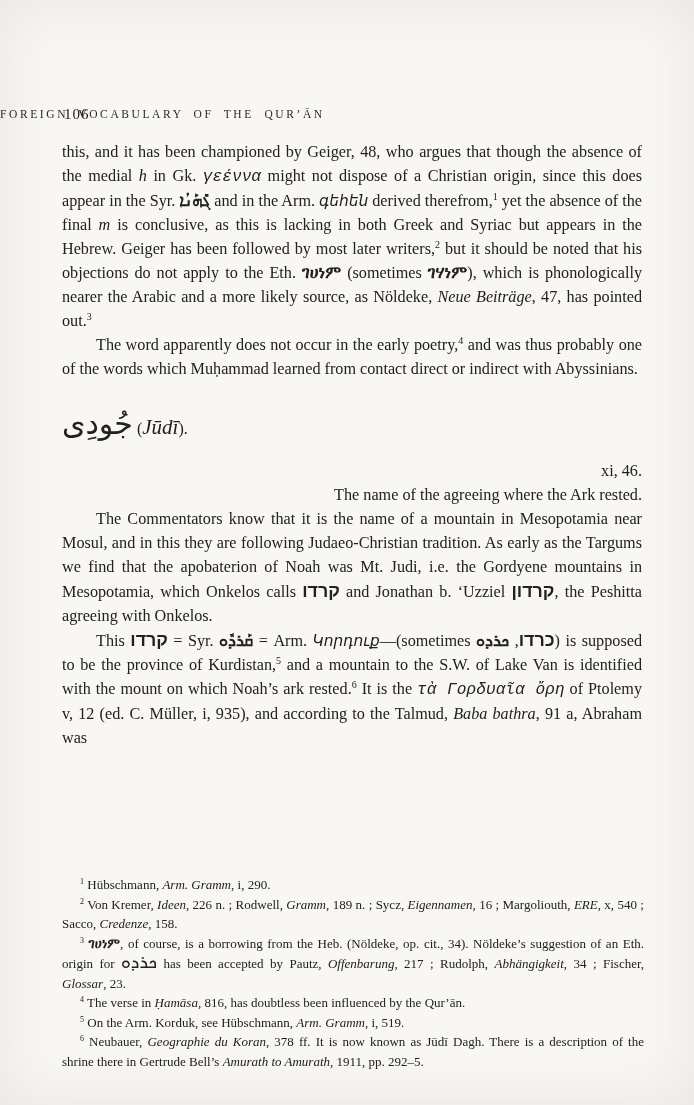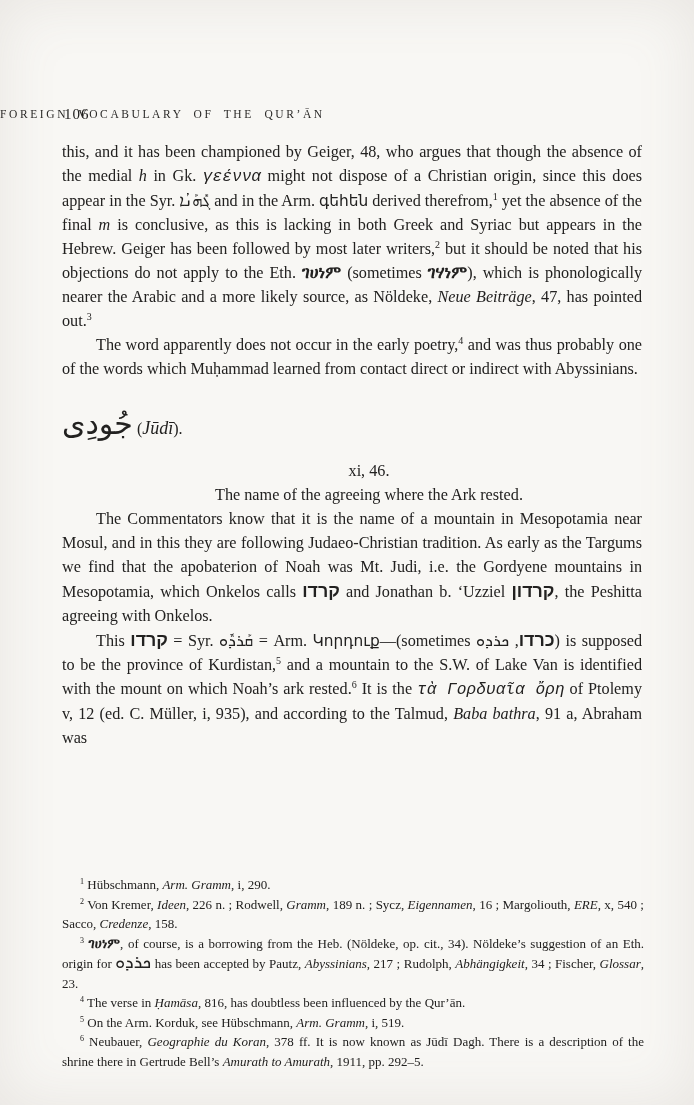--- a/index.html
+++ b/index.html
@@ -21,36 +21,36 @@
   .body-text{
     position:absolute;top:140px;left:62px;width:580px;
     font-size:16.2px;line-height:24px;text-align:justify;
   }
   .body-text p{margin:0;}
   p.indent{text-indent:34px;}
   .entry-heading{
     margin-top:24px;margin-bottom:16px;
     font-size:16px;height:38px;line-height:38px;text-align:left;
   }
-  .ref-line,.gloss-line{text-indent:34px;text-align:center;}
+  .ref-line,.gloss-line{text-indent:34px;text-align:right;}
   .footnotes{
     position:absolute;top:858px;left:62px;width:582px;
     font-size:13px;line-height:19.5px;text-align:justify;margin-top:17px;
   }
   .footnotes p{margin:0;text-indent:18px;}
   sup.seg-sup{font-size:0.62em;line-height:0;vertical-align:super;letter-spacing:0;}
   .seg-i{font-style:italic;}
   .seg-gk{font-style:italic;font-family:Liberation Mono, monospace;}
   .seg-heb{font-family:Liberation Sans, sans-serif;font-weight:bold;font-size:1.1em;}
-  .seg-syr{font-family:"DejaVu Sans",sans-serif;font-weight:normal;}
-  .seg-arm{font-family:"DejaVu Sans",sans-serif;font-size:0.95em;margin-top:12px;}
+  .seg-syr{font-family:"DejaVu Sans",sans-serif;font-weight:bold;}
+  .seg-arm{font-style:italic;font-family:"DejaVu Sans",sans-serif;font-size:0.95em;margin-top:12px;}
   .seg-eth{font-weight:bold;font-size:1.05em;}
   .seg-ar{font-family:"DejaVu Sans",sans-serif;font-size:1.35em;}
   .entry-heading .seg-ar{font-size:30px;text-align:right;}
-  .entry-heading .seg-i{font-size:18px;}
+  .entry-heading .seg-i{font-size:21px;}
 </style>
 </head>
 <body>
 
 <div class="page">
 
   <div class="header">
     <span class="page-num">106</span>
     <div class="running-title">FOREIGN VOCABULARY OF THE QUR’ĀN</div>
   </div>
@@ -63,19 +63,19 @@
     <p class="ref-line">xi, 46.</p>
     <p class="gloss-line">The name of the agreeing where the Ark rested.</p>
 
     <p class="indent">The Commentators know that it is the name of a mountain in Mesopotamia near Mosul, and in this they are following Judaeo-Christian tradition.  As early as the Targums we find that the apobaterion of Noah was Mt. Judi, i.e. the Gordyene mountains in Mesopotamia, which Onkelos calls <span class="seg-heb">קרדו</span> and Jonathan b. ‘Uzziel <span class="seg-heb">קרדון</span>, the Peshitta agreeing with Onkelos.</p>
     <p class="indent">This <span class="seg-heb">קרדו</span> = Syr. <span class="seg-syr">ܩܰܪܕܽܘ</span> = Arm. <span class="seg-arm">Կորդուք</span>—(sometimes <span class="seg-heb">כרדו</span>, <span class="seg-syr">ܟܪܕܘ</span>) is supposed to be the province of Kurdistan,<sup class="seg-sup">5</sup> and a mountain to the S.W. of Lake Van is identified with the mount on which Noah’s ark rested.<sup class="seg-sup">6</sup> It is the <span class="seg-gk">τὰ Γορδυαῖα ὄρη</span> of Ptolemy v, 12 (ed. C. Müller, i, 935), and according to the Talmud, <span class="seg-i">Baba bathra</span>, 91 a, Abraham was</p>
   </div>
 
   <div class="footnotes">
     <p><sup class="seg-sup">1</sup> Hübschmann, <span class="seg-i">Arm. Gramm</span>, i, 290.</p>
     <p><sup class="seg-sup">2</sup> Von Kremer, <span class="seg-i">Ideen</span>, 226 n. ;  Rodwell, <span class="seg-i">Gramm</span>, 189 n. ;  Sycz, <span class="seg-i">Eigennamen</span>, 16 ; Margoliouth, <span class="seg-i">ERE</span>, x, 540 ;  Sacco, <span class="seg-i">Credenze</span>, 158.</p>
-    <p><sup class="seg-sup">3</sup> <span class="seg-eth">ገሀነም</span>, of course, is a borrowing from the Heb. (Nöldeke, op. cit., 34). Nöldeke’s suggestion of an Eth. origin for <span class="seg-ar">ܟܪܕܘ</span> has been accepted by Pautz, <span class="seg-i">Abyssinians</span>, 217 ; Rudolph, <span class="seg-i">Abhängigkeit</span>, 34 ;  Fischer, <span class="seg-i">Glossar</span>, 23.</p>
+    <p><sup class="seg-sup">3</sup> <span class="seg-eth">ገሀነም</span>, of course, is a borrowing from the Heb. (Nöldeke, op. cit., 34). Nöldeke’s suggestion of an Eth. origin for <span class="seg-ar">ܟܪܕܘ</span> has been accepted by Pautz, <span class="seg-i">Offenbarung</span>, 217 ; Rudolph, <span class="seg-i">Abhängigkeit</span>, 34 ;  Fischer, <span class="seg-i">Glossar</span>, 23.</p>
     <p><sup class="seg-sup">4</sup> The verse in <span class="seg-i">Ḥamāsa</span>, 816, has doubtless been influenced by the Qur’ān.</p>
     <p><sup class="seg-sup">5</sup> On the Arm. Korduk, see Hübschmann, <span class="seg-i">Arm. Gramm</span>, i, 519.</p>
     <p><sup class="seg-sup">6</sup> Neubauer, <span class="seg-i">Geographie du Koran</span>, 378 ff.  It is now known as Jūdī Dagh.  There is a description of the shrine there in Gertrude Bell’s <span class="seg-i">Amurath to Amurath</span>, 1911, pp. 292–5.</p>
   </div>
 
 </div>
 
 </body></html>

